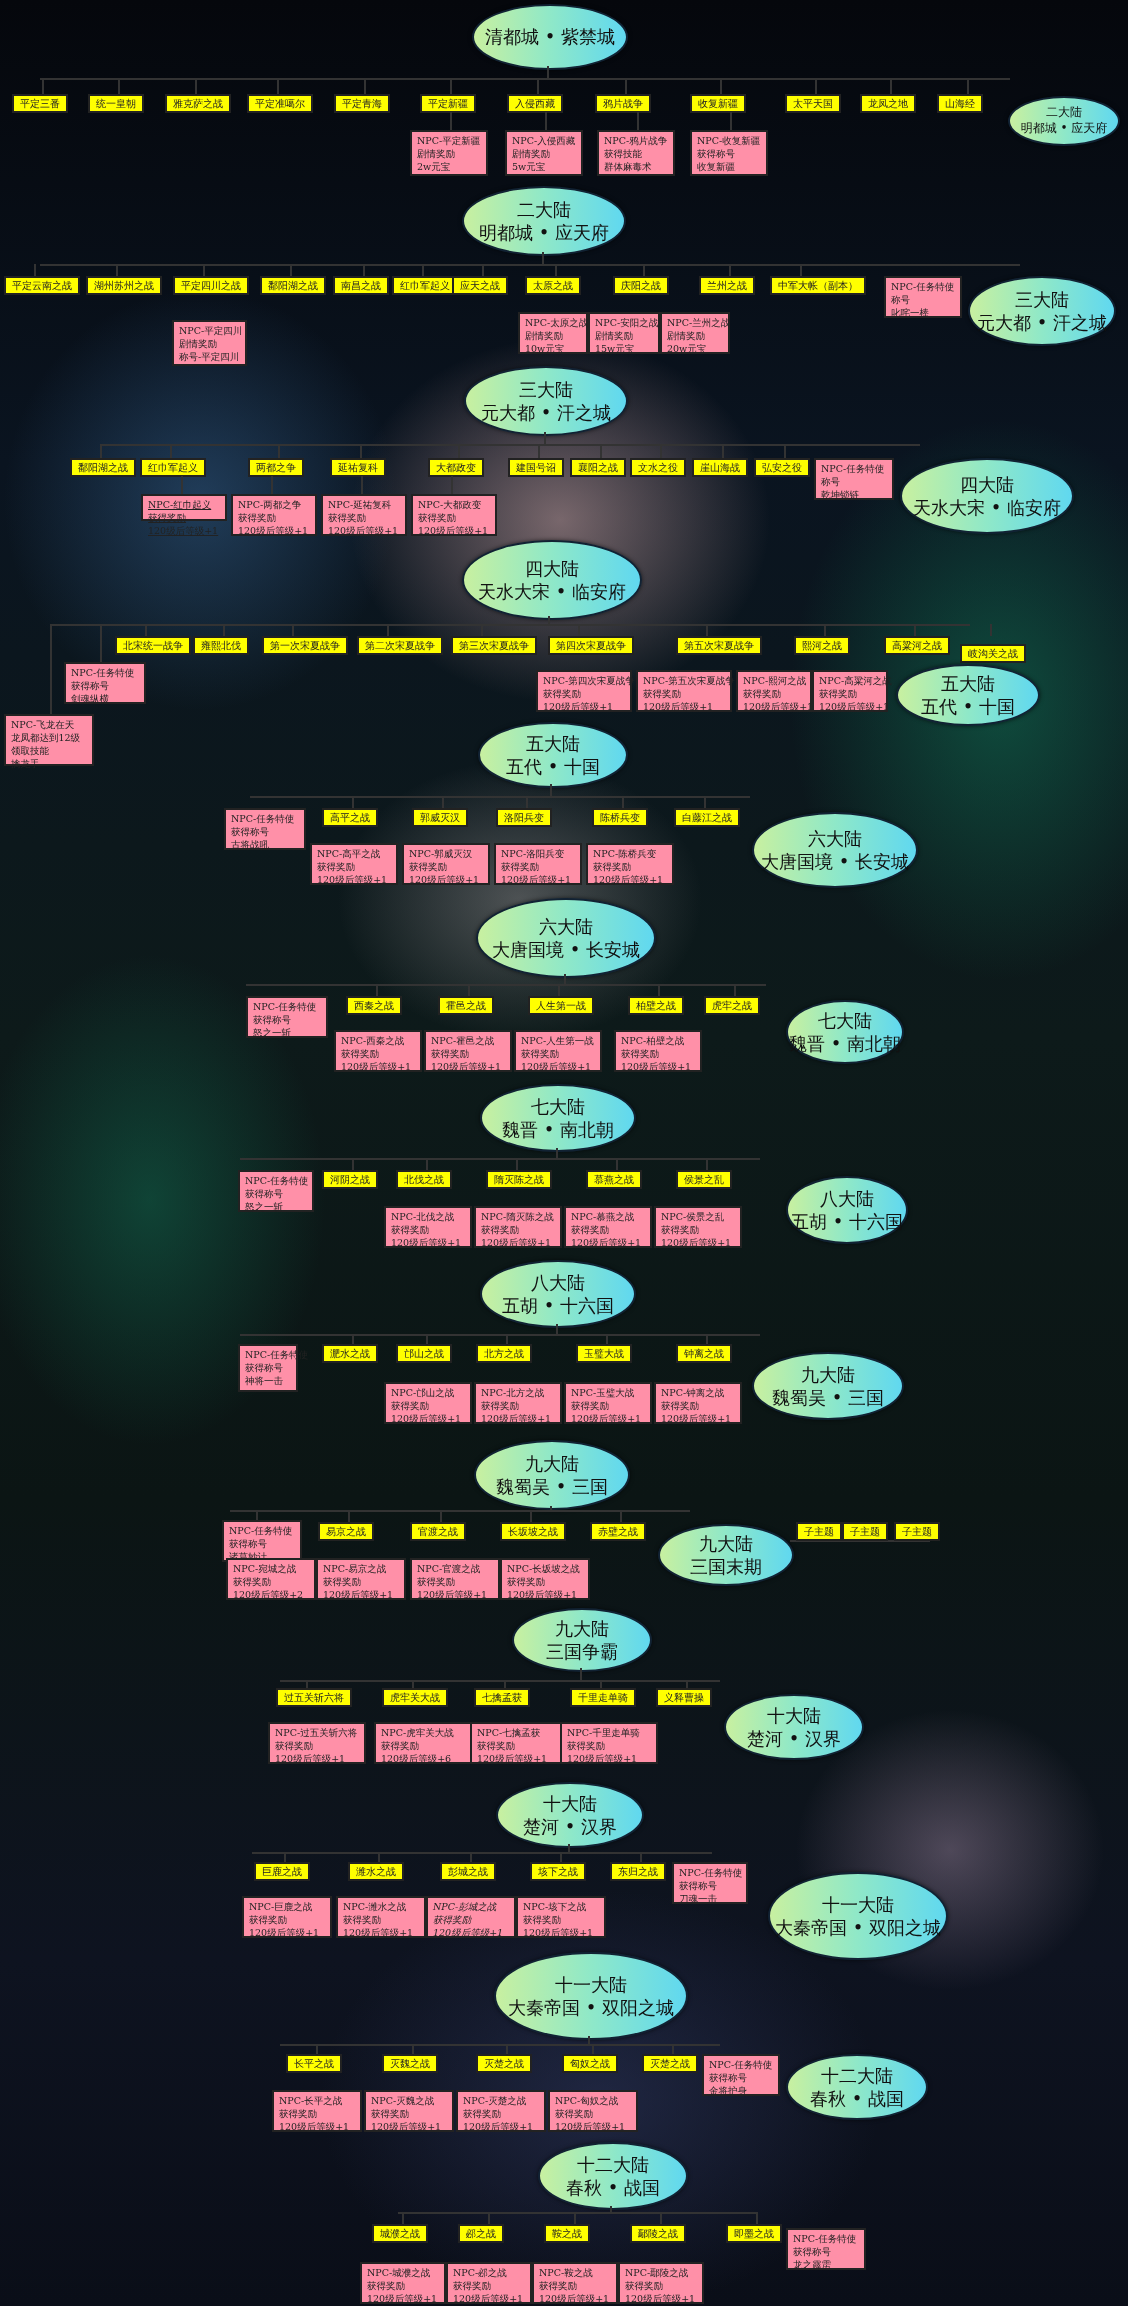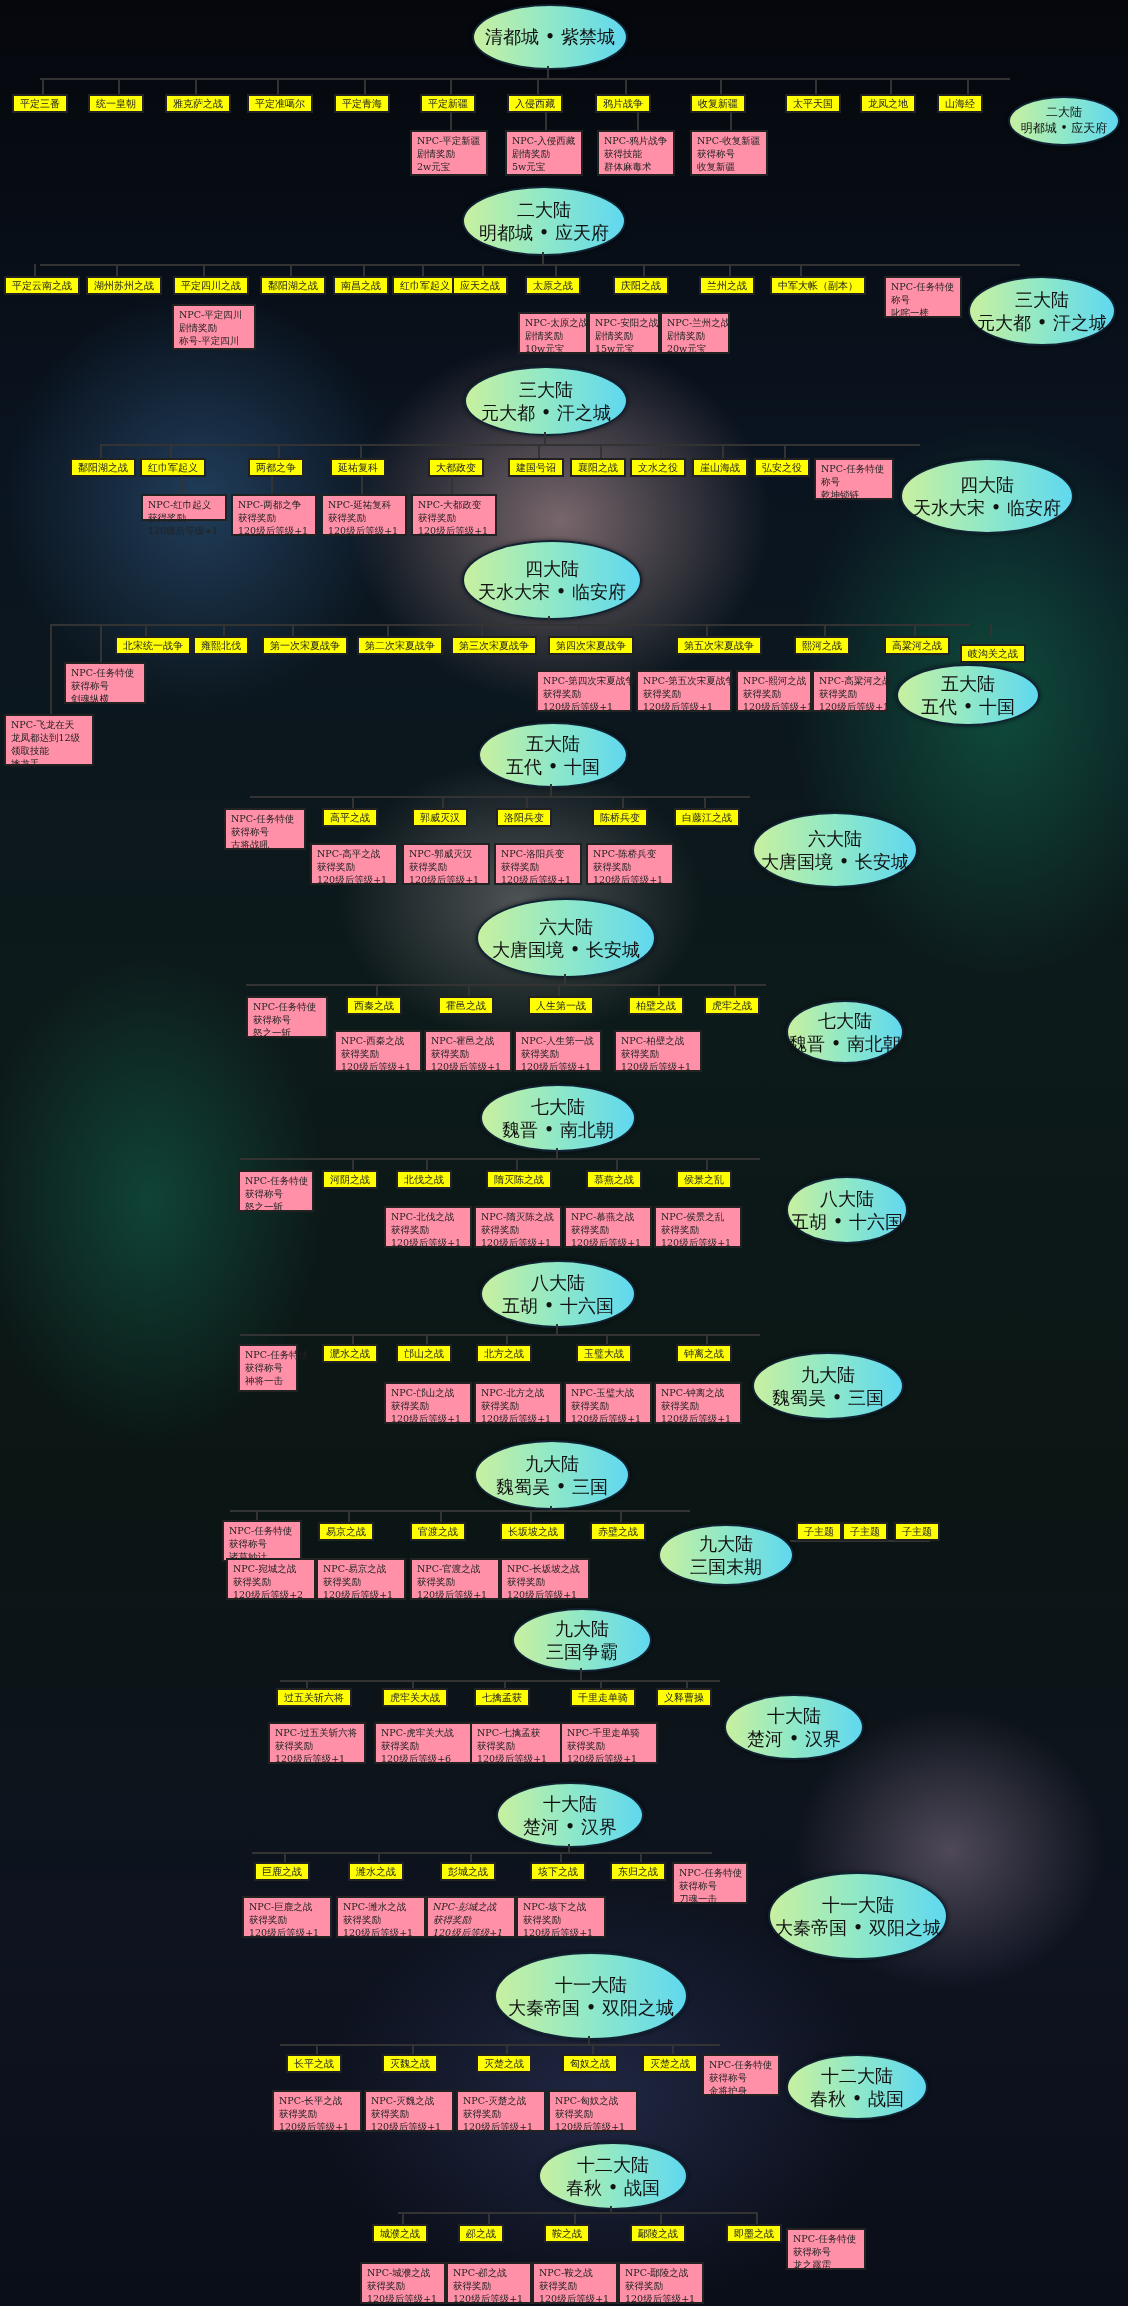--- a/index.html
+++ b/index.html
@@ -112,21 +112,21 @@
     <div class="line vline" style="left: 482px; top: 264px; height: 12px;"></div>
     <div class="yl" style="left: 452px; top: 276px;">应天之战</div>
     <div class="line vline" style="left: 555px; top: 264px; height: 12px;"></div>
     <div class="yl" style="left: 525px; top: 276px;">太原之战</div>
     <div class="line vline" style="left: 643px; top: 264px; height: 12px;"></div>
     <div class="yl" style="left: 613px; top: 276px;">庆阳之战</div>
     <div class="line vline" style="left: 729px; top: 264px; height: 12px;"></div>
     <div class="yl" style="left: 699px; top: 276px;">兰州之战</div>
     <div class="line vline" style="left: 800px; top: 264px; height: 12px;"></div>
     <div class="yl" style="left: 770px; top: 276px;">中军大帐（副本）</div>
-    <div class="pk" style="left: 172px; top: 304px; width: 84px; height: 46px;">NPC-平定四川
+    <div class="pk" style="left: 172px; top: 320px; width: 75px; height: 46px;">NPC-平定四川
 剧情奖励
 称号-平定四川</div>
     <div class="pk" style="left: 518px; top: 312px; width: 70px; height: 42px;">NPC-太原之战
 剧情奖励
 10w元宝</div>
     <div class="pk" style="left: 588px; top: 312px; width: 72px; height: 42px;">NPC-安阳之战
 剧情奖励
 15w元宝</div>
     <div class="pk" style="left: 660px; top: 312px; width: 70px; height: 42px;">NPC-兰州之战
 剧情奖励
@@ -158,21 +158,21 @@
     <div class="yl" style="left: 508px; top: 458px;">建国号诏</div>
     <div class="line vline" style="left: 600px; top: 444px; height: 14px;"></div>
     <div class="yl" style="left: 570px; top: 458px;">襄阳之战</div>
     <div class="line vline" style="left: 660px; top: 444px; height: 14px;"></div>
     <div class="yl" style="left: 630px; top: 458px;">文水之役</div>
     <div class="line vline" style="left: 722px; top: 444px; height: 14px;"></div>
     <div class="yl" style="left: 692px; top: 458px;">崖山海战</div>
     <div class="line vline" style="left: 784px; top: 444px; height: 14px;"></div>
     <div class="yl" style="left: 754px; top: 458px;">弘安之役</div>
     <div class="line vline" style="left: 181px; top: 476px; height: 20px;"></div>
-    <div class="pk" style="left: 141px; top: 494px; width: 86px; height: 27px;">NPC-红巾起义
+    <div class="pk" style="left: 141px; top: 494px; width: 86px; height: 27px; text-decoration: underline;">NPC-红巾起义
 获得奖励
 120级后等级+1</div>
     <div class="line vline" style="left: 271px; top: 476px; height: 20px;"></div>
     <div class="pk" style="left: 231px; top: 494px; width: 86px; height: 42px;">NPC-两都之争
 获得奖励
 120级后等级+1</div>
     <div class="line vline" style="left: 361px; top: 476px; height: 20px;"></div>
     <div class="pk" style="left: 321px; top: 494px; width: 86px; height: 42px;">NPC-延祐复科
 获得奖励
 120级后等级+1</div>

